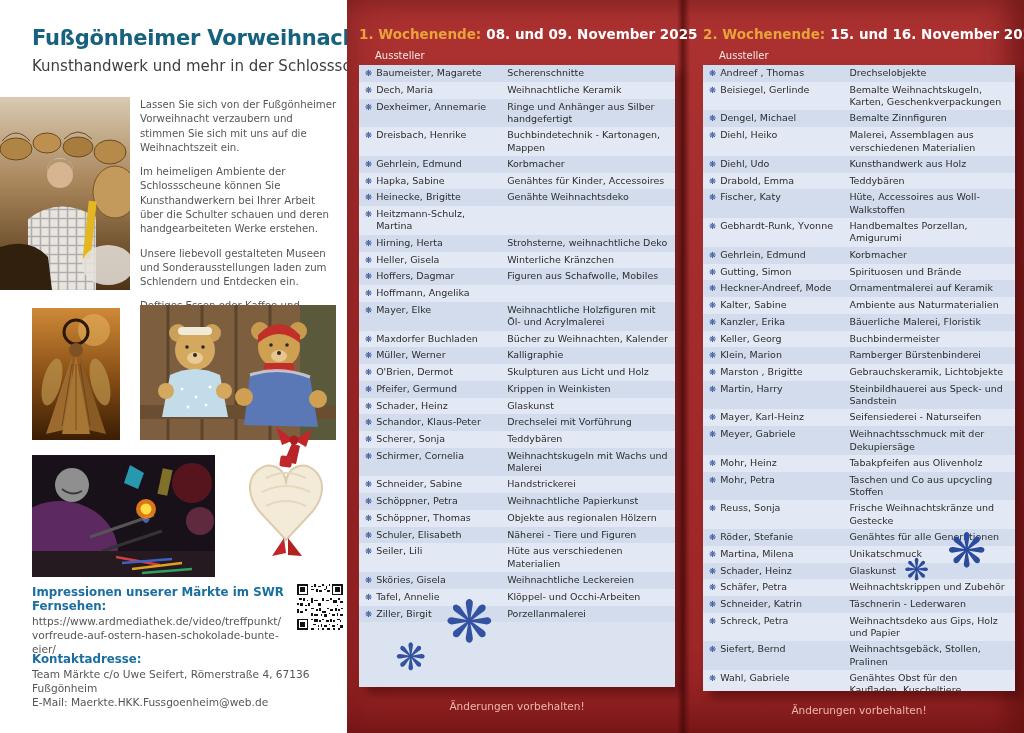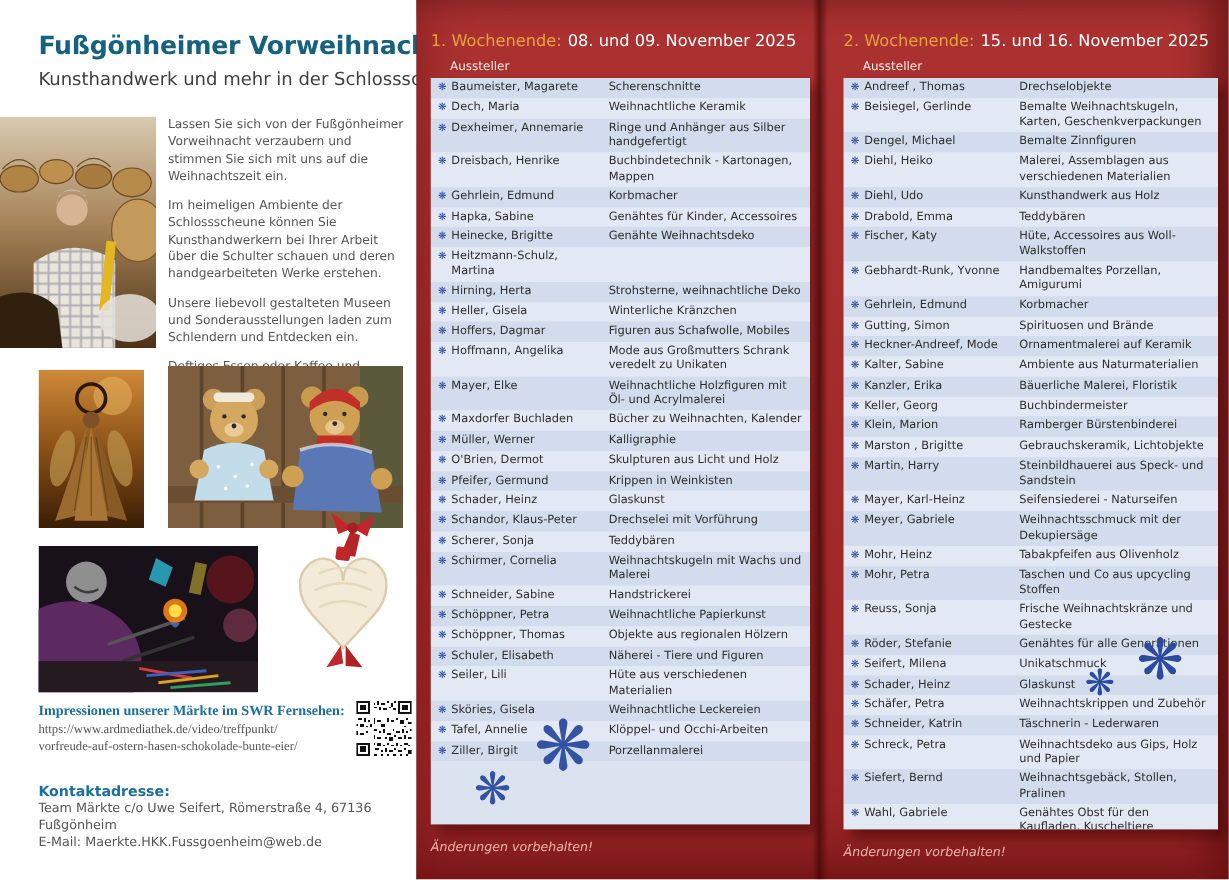--- a/index.html
+++ b/index.html
@@ -7,56 +7,56 @@
         font-family:"DejaVu Sans","Liberation Sans",sans-serif;}
   .abs{position:absolute;}
 
   
   .title{left:32px;top:26px;font-size:21px;font-weight:bold;color:#15617e;letter-spacing:-.2px;}
   .subtitle{left:32px;top:57px;font-size:15px;color:#3e3e3e;}
   .intro{left:140px;top:98px;width:200px;font-size:10.2px;line-height:1.4;color:#565656;}
   .intro p{margin:0 0 10px 0;}
   .photo{position:absolute;overflow:hidden;}
   .photo svg{display:block;}
-  .swr{left:32px;top:585px;width:258px;font-family:Liberation Serif, serif;}
+  .swr{left:32px;top:585px;width:258px;}
   .blue-h{font-size:11.8px;font-weight:bold;color:#1a6fa0;margin:0 0 2px 0;}
   .small-line{font-size:10.6px;color:#555;line-height:1.32;}
   .qr{left:297px;top:584px;width:46px;height:46px;}
   .contact{left:32px;top:652px;width:305px;}
 
   
   .red-panel{left:347px;top:0;width:677px;height:733px;
      background:linear-gradient(180deg,#ab3231 0%,#a32a2b 55%,#9b2526 100%);
      box-shadow:inset -16px 0 24px rgba(70,5,5,.35), inset 0 -34px 44px rgba(70,5,5,.32), inset 0 12px 16px rgba(130,45,45,.25);}
   .divider{left:330px;top:0;width:13px;height:733px;
      background:linear-gradient(90deg,rgba(60,4,4,0) 0%,rgba(55,3,3,.62) 45%,rgba(55,3,3,0) 100%);}
   .wcol{position:absolute;top:26px;}
   #w1{left:12px;width:316px;}
   #w2{left:356px;width:312px;}
-  .w-heading{font-size:13.5px;font-weight:normal;color:#ffffff;white-space:nowrap;}
+  .w-heading{font-size:13.5px;font-weight:bold;color:#ffffff;white-space:nowrap;}
   .w-heading .prefix{color:#e9a33b;margin-right:5px;}
   .col-label{margin:8px 0 4px 16px;font-size:10px;color:#f3e9e2;}
   .xtable{position:relative;background:#dbe3f0;overflow:hidden;
      box-shadow:7px 7px 9px rgba(45,0,0,.42);}
   #w1 .xtable{height:622px;}
   #w2 .xtable{height:626px;}
   .rows{display:flex;flex-direction:column;}
   .rows .row:nth-of-type(odd){background:#d2dcec;}
   .rows .row:nth-of-type(even){background:#e3e9f4;}
   .row{display:flex;}
   .cell{padding:2px 5px 2px 6px;font-size:9.5px;line-height:1.3;color:#2d2d2d;}
   .name{width:45%;display:flex;align-items:flex-start;box-sizing:border-box;}
   .craft{width:55%;box-sizing:border-box;}
   .bullet{color:#2c4a96;font-size:8.5px;margin-right:4px;line-height:1.5;flex:0 0 auto;}
   .flake{position:absolute;color:#2b4b9d;line-height:1;}
   #w1 .fl1{left:86px;top:528px;font-size:58px;opacity:.95;}
   #w1 .fl2{left:36px;top:574px;font-size:37px;opacity:.95;}
   #w2 .fl1{left:244px;top:462px;font-size:47px;}
   #w2 .fl2{left:201px;top:490px;font-size:30px;}
-  .footnote{margin-top:13px;font-style:italic;font-size:10.5px;color:#efb6a9;}
+  .footnote{margin-top:13px;text-align:center;font-size:10.5px;color:#efb6a9;}
 </style>
 </head>
 <body>
 
 <div id="page">
 
   <div class="abs title">Fußgönheimer Vorweihnacht</div>
   <div class="abs subtitle">Kunsthandwerk und mehr in der Schlossscheune</div>
 
   <div class="abs photo" style="left:0;top:97px;width:130px;height:193px;">
@@ -412,21 +412,20 @@
                 <span>Hoffers, Dagmar</span>
               </div>
               <div class="cell craft">Figuren aus Schafwolle, Mobiles</div>
             </div>
 
             <div class="row">
               <div class="cell name">
                 <span class="bullet">❋</span>
                 <span>Hoffmann, Angelika</span>
               </div>
-              <div class="cell craft">Mode aus Großmutters Schrank veredelt zu Unikaten</div>
             </div>
 
             <div class="row">
               <div class="cell name">
                 <span class="bullet">❋</span>
                 <span>Mayer, Elke</span>
               </div>
               <div class="cell craft">Weihnachtliche Holzfiguren mit Öl- und Acrylmalerei</div>
             </div>
 
@@ -752,21 +751,21 @@
               <div class="cell name">
                 <span class="bullet">❋</span>
                 <span>Röder, Stefanie</span>
               </div>
               <div class="cell craft">Genähtes für alle Generationen</div>
             </div>
 
             <div class="row">
               <div class="cell name">
                 <span class="bullet">❋</span>
-                <span>Seifert, Milena</span>
+                <span>Martina, Milena</span>
               </div>
               <div class="cell craft">Unikatschmuck</div>
             </div>
 
             <div class="row">
               <div class="cell name">
                 <span class="bullet">❋</span>
                 <span>Schader, Heinz</span>
               </div>
               <div class="cell craft">Glaskunst</div>

